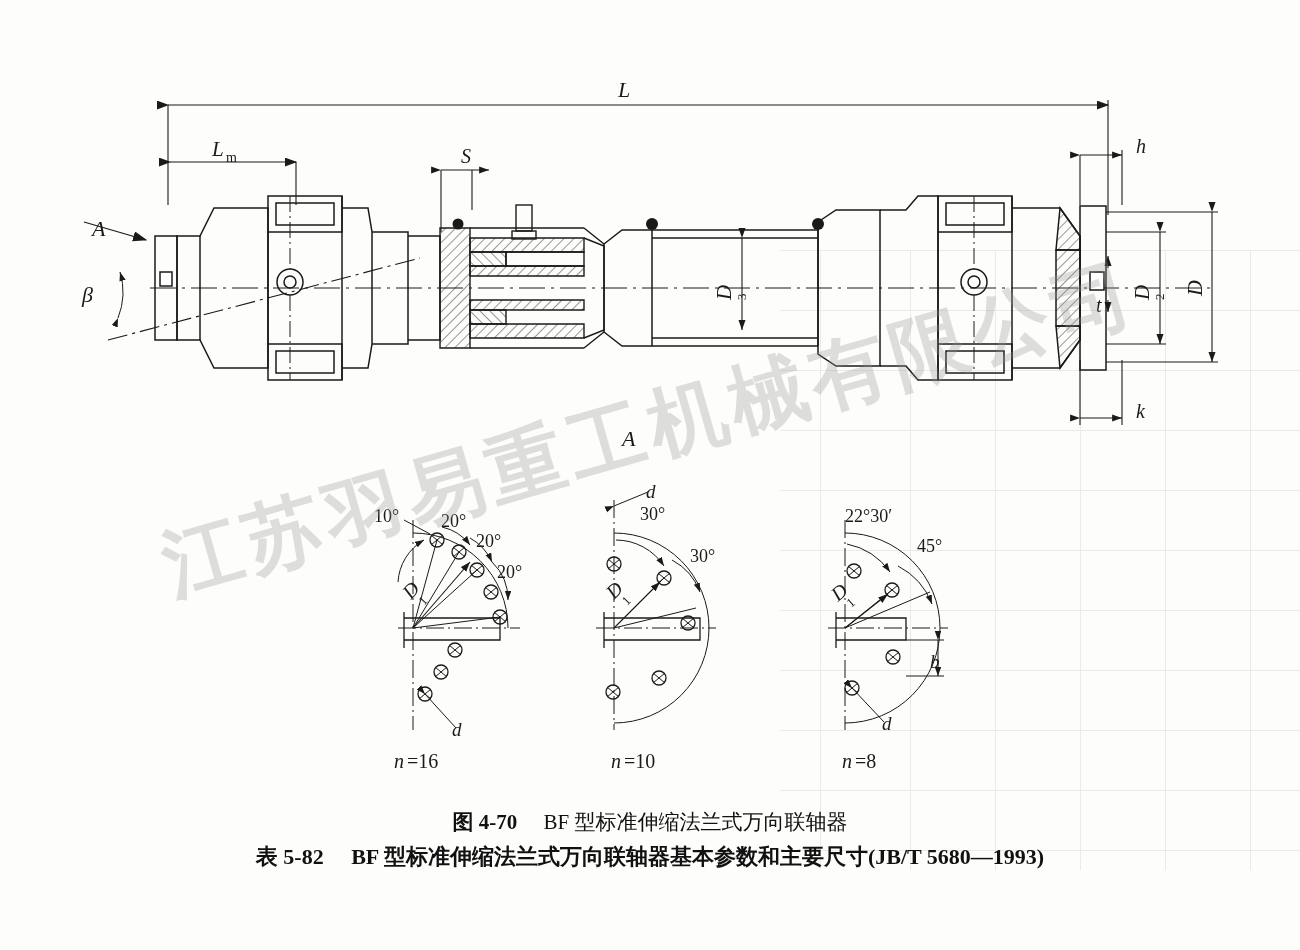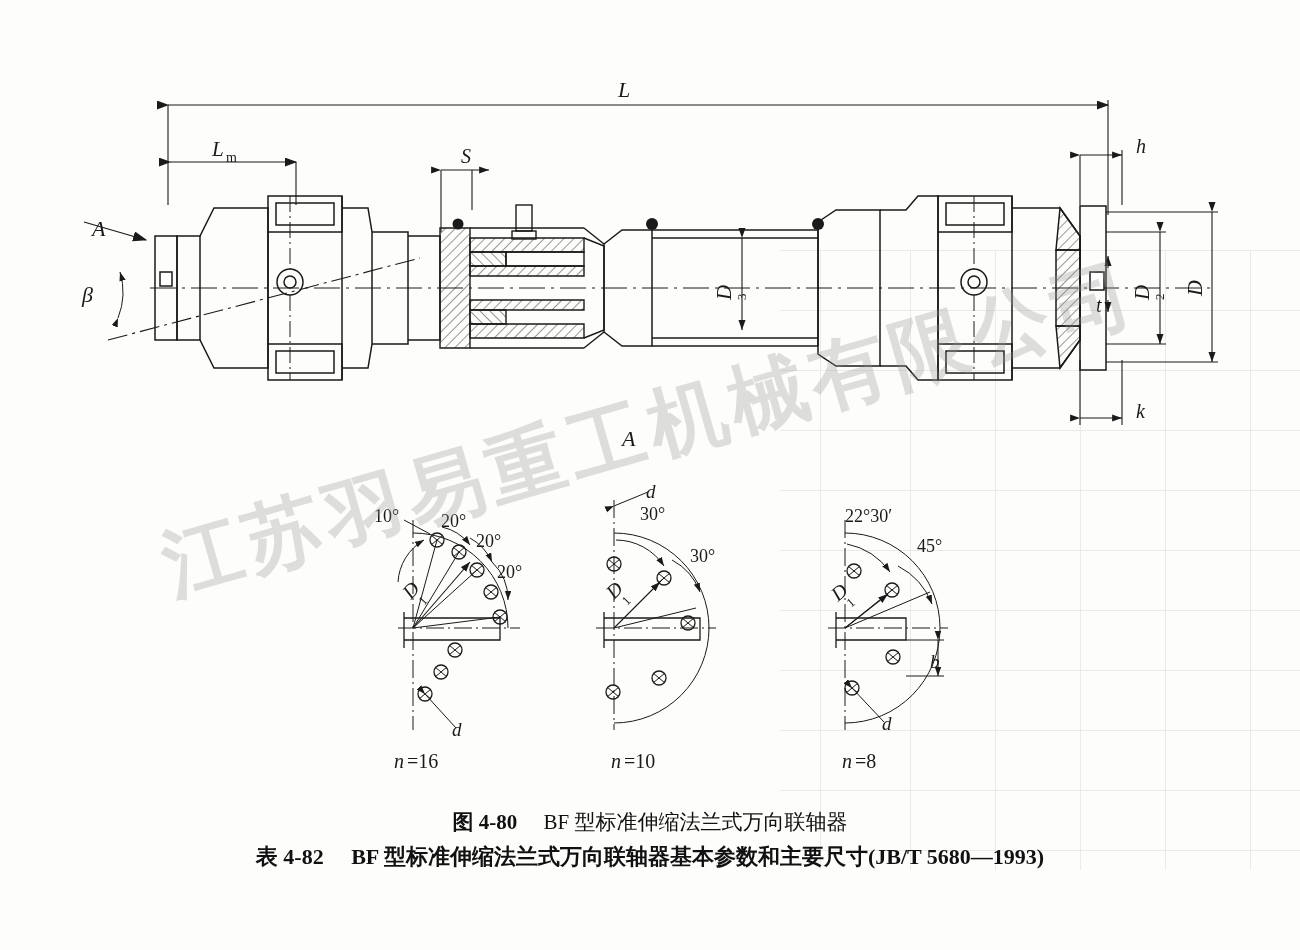--- a/index.html
+++ b/index.html
@@ -460,24 +460,24 @@
       <text x="930" y="668" font-size="19" font-style="italic" fill="#1a1a1a" stroke="none">b</text>
       <text x="842" y="768" font-size="20" fill="#1a1a1a" stroke="none" font-style="italic">n</text>
       <text x="855" y="768" font-size="20" fill="#1a1a1a" stroke="none">=8</text>
 
     </g>
   </svg>
 
   <div class="watermark">江苏羽易重工机械有限公司</div>
 
   <div class="caption-fig">
-    <span class="num">图 4-80</span>
+    <span class="num">图 4-70</span>
     &nbsp;&nbsp;&nbsp;
     <span>BF 型标准伸缩法兰式万向联轴器</span>
   </div>
 
   <div class="caption-tab">
-    <span class="num">表 4-82</span>
+    <span class="num">表 5-82</span>
     &nbsp;&nbsp;&nbsp;
     <span>BF 型标准伸缩法兰式万向联轴器基本参数和主要尺寸(JB/T 5680—1993)</span>
   </div>
 
 </div>
 
 </body></html>

